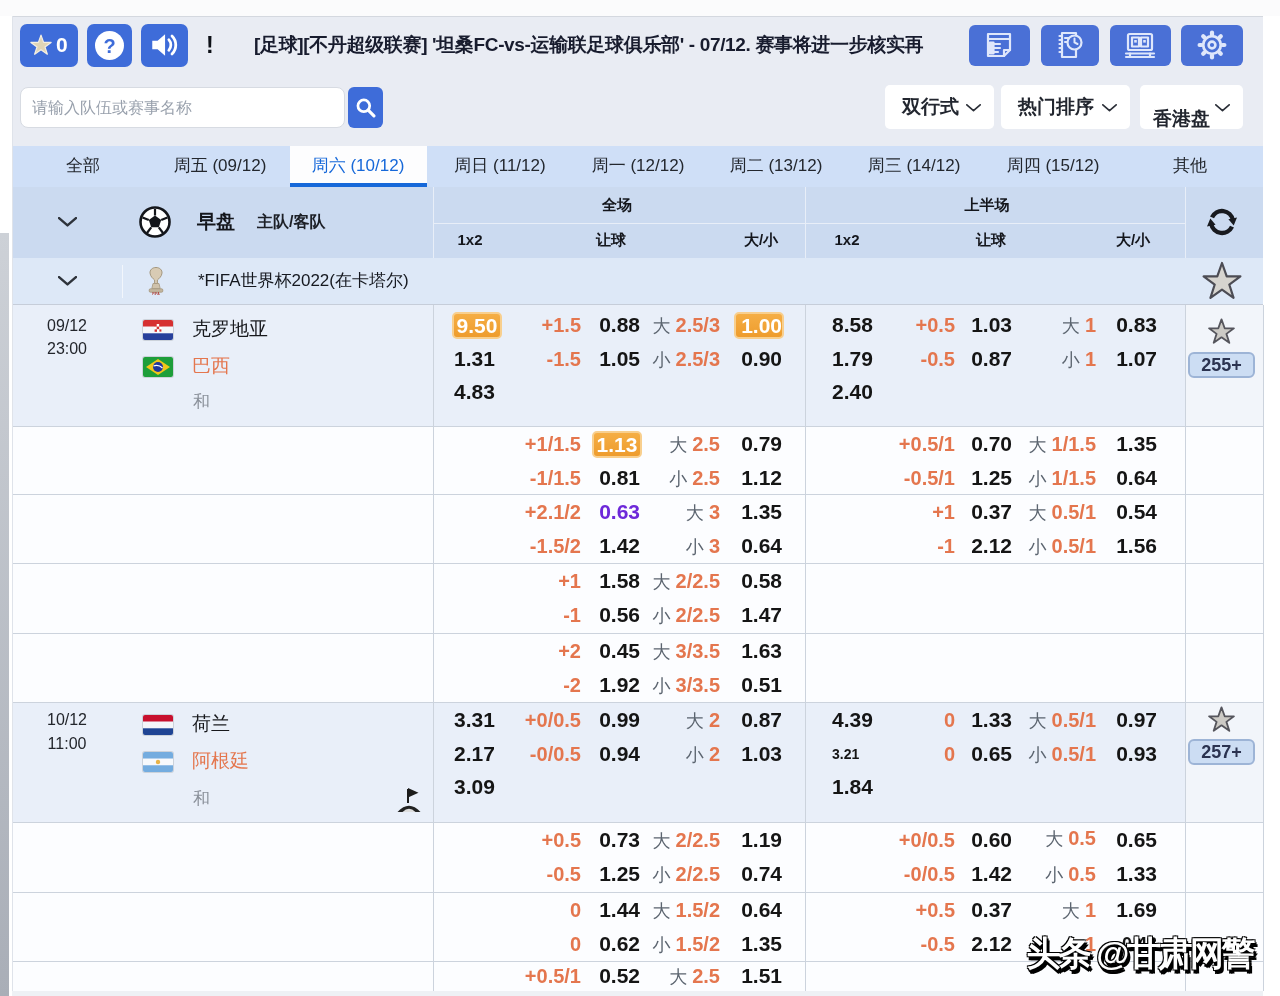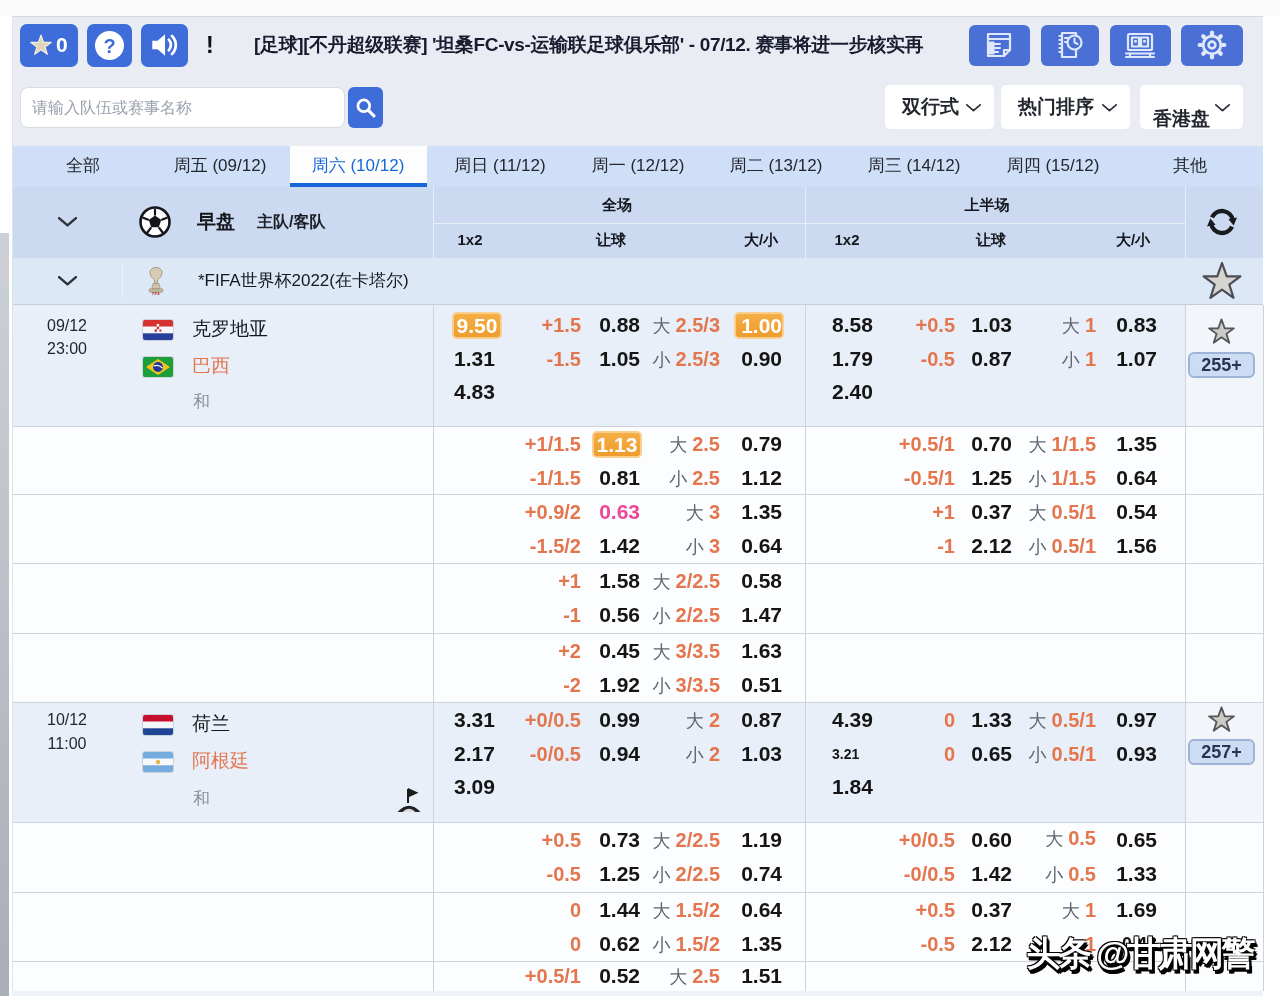--- a/index.html
+++ b/index.html
@@ -258,22 +258,22 @@
 <div class="t" style="right:560px;top:464.5px;height:26px;line-height:26px;font-size:20px;font-weight:700;color:#151515;"><span style="color:#5c6570;font-weight:400;font-size:18px">小 </span><span style="color:#e4764e">2.5</span></div>
 <div class="t" style="right:498px;top:464.5px;height:26px;line-height:26px;font-size:21px;font-weight:700;color:#151515;">1.12</div>
 <div class="t" style="right:325px;top:431.0px;height:26px;line-height:26px;font-size:20px;font-weight:700;color:#e4764e;">+0.5/1</div>
 <div class="t" style="right:268px;top:431.0px;height:26px;line-height:26px;font-size:21px;font-weight:700;color:#151515;">0.70</div>
 <div class="t" style="right:325px;top:464.5px;height:26px;line-height:26px;font-size:20px;font-weight:700;color:#e4764e;">-0.5/1</div>
 <div class="t" style="right:268px;top:464.5px;height:26px;line-height:26px;font-size:21px;font-weight:700;color:#151515;">1.25</div>
 <div class="t" style="right:184px;top:431.0px;height:26px;line-height:26px;font-size:20px;font-weight:700;color:#151515;"><span style="color:#5c6570;font-weight:400;font-size:18px">大 </span><span style="color:#e4764e">1/1.5</span></div>
 <div class="t" style="right:123px;top:431.0px;height:26px;line-height:26px;font-size:21px;font-weight:700;color:#151515;">1.35</div>
 <div class="t" style="right:184px;top:464.5px;height:26px;line-height:26px;font-size:20px;font-weight:700;color:#151515;"><span style="color:#5c6570;font-weight:400;font-size:18px">小 </span><span style="color:#e4764e">1/1.5</span></div>
 <div class="t" style="right:123px;top:464.5px;height:26px;line-height:26px;font-size:21px;font-weight:700;color:#151515;">0.64</div>
-<div class="t" style="right:699px;top:499.0px;height:26px;line-height:26px;font-size:20px;font-weight:700;color:#e4764e;">+0.9/2</div>
-<div class="t" style="right:640px;top:499.0px;height:26px;line-height:26px;font-size:21px;font-weight:700;color:#ec4899;">0.63</div>
+<div class="t" style="right:699px;top:499.0px;height:26px;line-height:26px;font-size:20px;font-weight:700;color:#e4764e;">+2.1/2</div>
+<div class="t" style="right:640px;top:499.0px;height:26px;line-height:26px;font-size:21px;font-weight:700;color:#6d28d9;">0.63</div>
 <div class="t" style="right:699px;top:532.5px;height:26px;line-height:26px;font-size:20px;font-weight:700;color:#e4764e;">-1.5/2</div>
 <div class="t" style="right:640px;top:532.5px;height:26px;line-height:26px;font-size:21px;font-weight:700;color:#151515;">1.42</div>
 <div class="t" style="right:560px;top:499.0px;height:26px;line-height:26px;font-size:20px;font-weight:700;color:#151515;"><span style="color:#5c6570;font-weight:400;font-size:18px">大 </span><span style="color:#e4764e">3</span></div>
 <div class="t" style="right:498px;top:499.0px;height:26px;line-height:26px;font-size:21px;font-weight:700;color:#151515;">1.35</div>
 <div class="t" style="right:560px;top:532.5px;height:26px;line-height:26px;font-size:20px;font-weight:700;color:#151515;"><span style="color:#5c6570;font-weight:400;font-size:18px">小 </span><span style="color:#e4764e">3</span></div>
 <div class="t" style="right:498px;top:532.5px;height:26px;line-height:26px;font-size:21px;font-weight:700;color:#151515;">0.64</div>
 <div class="t" style="right:325px;top:499.0px;height:26px;line-height:26px;font-size:20px;font-weight:700;color:#e4764e;">+1</div>
 <div class="t" style="right:268px;top:499.0px;height:26px;line-height:26px;font-size:21px;font-weight:700;color:#151515;">0.37</div>
 <div class="t" style="right:325px;top:532.5px;height:26px;line-height:26px;font-size:20px;font-weight:700;color:#e4764e;">-1</div>
 <div class="t" style="right:268px;top:532.5px;height:26px;line-height:26px;font-size:21px;font-weight:700;color:#151515;">2.12</div>

